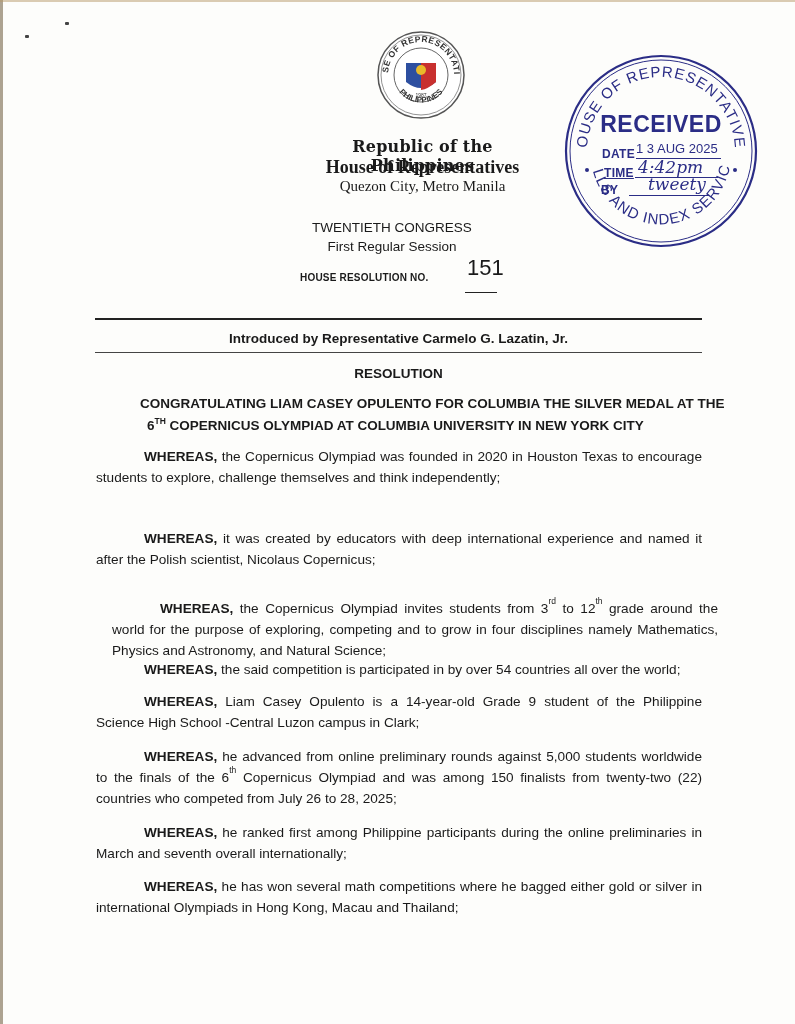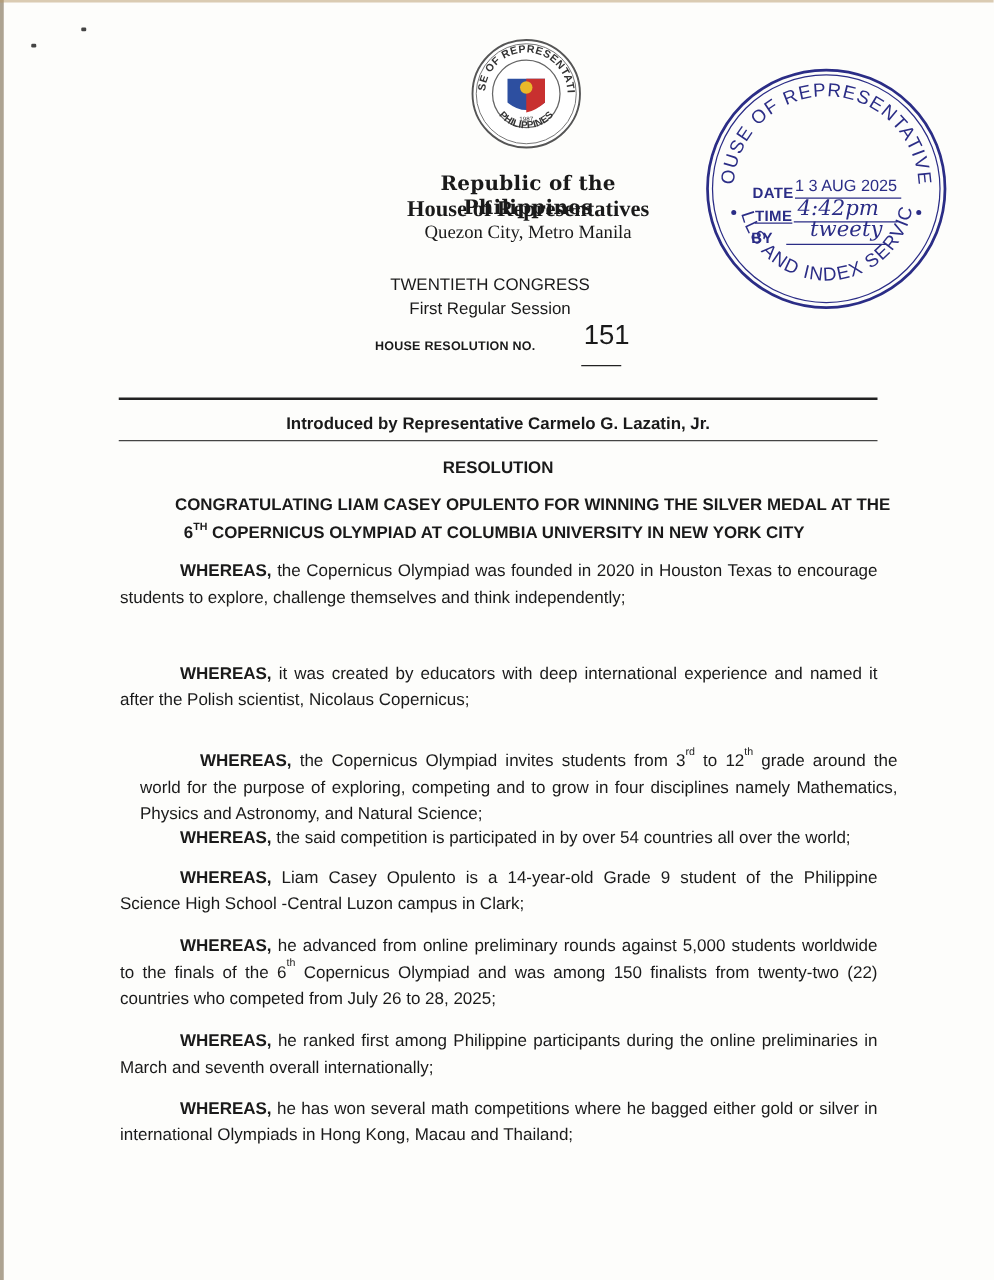--- a/index.html
+++ b/index.html
@@ -89,20 +89,21 @@
     <circle cx="98" cy="98" r="91" fill="none" stroke="#2b2d86" stroke-width="1"></circle>
     <text font-size="15" fill="#2b2d86" font-family="Liberation Sans, sans-serif" letter-spacing="1">
       <textPath href="#stTop" startOffset="50%" text-anchor="middle">HOUSE OF REPRESENTATIVES</textPath>
     </text>
     <text font-size="15" fill="#2b2d86" font-family="Liberation Sans, sans-serif" letter-spacing="1">
       <textPath href="#stBot" startOffset="50%" text-anchor="middle">BILLS AND INDEX SERVICE</textPath>
     </text>
     <circle cx="24" cy="117" r="2" fill="#2b2d86"></circle>
     <circle cx="172" cy="117" r="2" fill="#2b2d86"></circle>
   </svg>
+  <div class="received">RECEIVED</div>
   <div class="row" style="left:39px;top:94px;">DATE</div>
   <div class="val" style="left:73px;top:88px;">1 3 AUG 2025</div>
   <div class="line" style="left:73px;top:105px;width:85px;"></div>
   <div class="row" style="left:41px;top:113px;text-decoration:underline;">TIME</div>
   <div class="hand" style="left:75px;top:104px;">4:42pm</div>
   <div class="line" style="left:72px;top:124px;width:83px;"></div>
   <div class="row" style="left:38px;top:130px;">BY</div>
   <div class="hand" style="left:85px;top:121px;">tweety</div>
   <div class="line" style="left:66px;top:142px;width:80px;"></div>
 </div>
@@ -114,21 +115,21 @@
 <div class="hdr session">First Regular Session</div>
 <div class="hrno">HOUSE RESOLUTION NO.</div>
 <div class="hrnum">151</div>
 <div class="hrline"></div>
 
 <div class="rule rule1"></div>
 <div class="intro">Introduced by Representative Carmelo G. Lazatin, Jr.</div>
 <div class="rule rule2"></div>
 
 <div class="resolution">RESOLUTION</div>
-<div class="title1">CONGRATULATING LIAM CASEY OPULENTO FOR WINNING THE SILVER MEDAL AT THE</div>
+<div class="title1">CONGRATULATING LIAM CASEY OPULENTO FOR COLUMBIA THE SILVER MEDAL AT THE</div>
 <div class="title2"><span>6</span><sup>TH</sup><span> COPERNICUS OLYMPIAD AT COLUMBIA UNIVERSITY IN NEW YORK CITY</span></div>
 
 <div class="body">
   <p class="para" style="top:446px;margin:0;"><b>WHEREAS,</b><span> the Copernicus Olympiad was founded in 2020 in Houston Texas to encourage students to explore, challenge themselves and think independently;</span></p>
   <p class="para" style="top:528px;margin:0;"><b>WHEREAS,</b><span>  it was created by educators with deep international experience and named it after the Polish scientist,  Nicolaus Copernicus;</span></p>
   <p class="para" style="top:582px;margin:16px;"><b>WHEREAS,</b><span> the Copernicus Olympiad invites students from 3</span><sup>rd</sup><span> to 12</span><sup>th</sup><span> grade around the world for the purpose of exploring, competing and to grow in four disciplines namely Mathematics, Physics and Astronomy, and Natural Science;</span></p>
   <p class="para" style="top:659px;margin:0;"><b>WHEREAS,</b><span> the said competition is participated in by over 54 countries all over the world;</span></p>
   <p class="para" style="top:691px;margin:0;"><b>WHEREAS,</b><span> Liam Casey Opulento is a 14-year-old Grade 9 student of the Philippine Science High School -Central Luzon campus in Clark;</span></p>
   <p class="para" style="top:746px;margin:0;"><b>WHEREAS,</b><span> he advanced from online preliminary rounds against 5,000 students worldwide to the finals of the 6</span><sup>th</sup><span> Copernicus Olympiad and was among 150 finalists from twenty-two (22) countries who competed from July 26 to 28, 2025;</span></p>
   <p class="para" style="top:822px;margin:0;"><b>WHEREAS,</b><span> he ranked first among Philippine participants during the online preliminaries in March and seventh overall internationally;</span></p>

